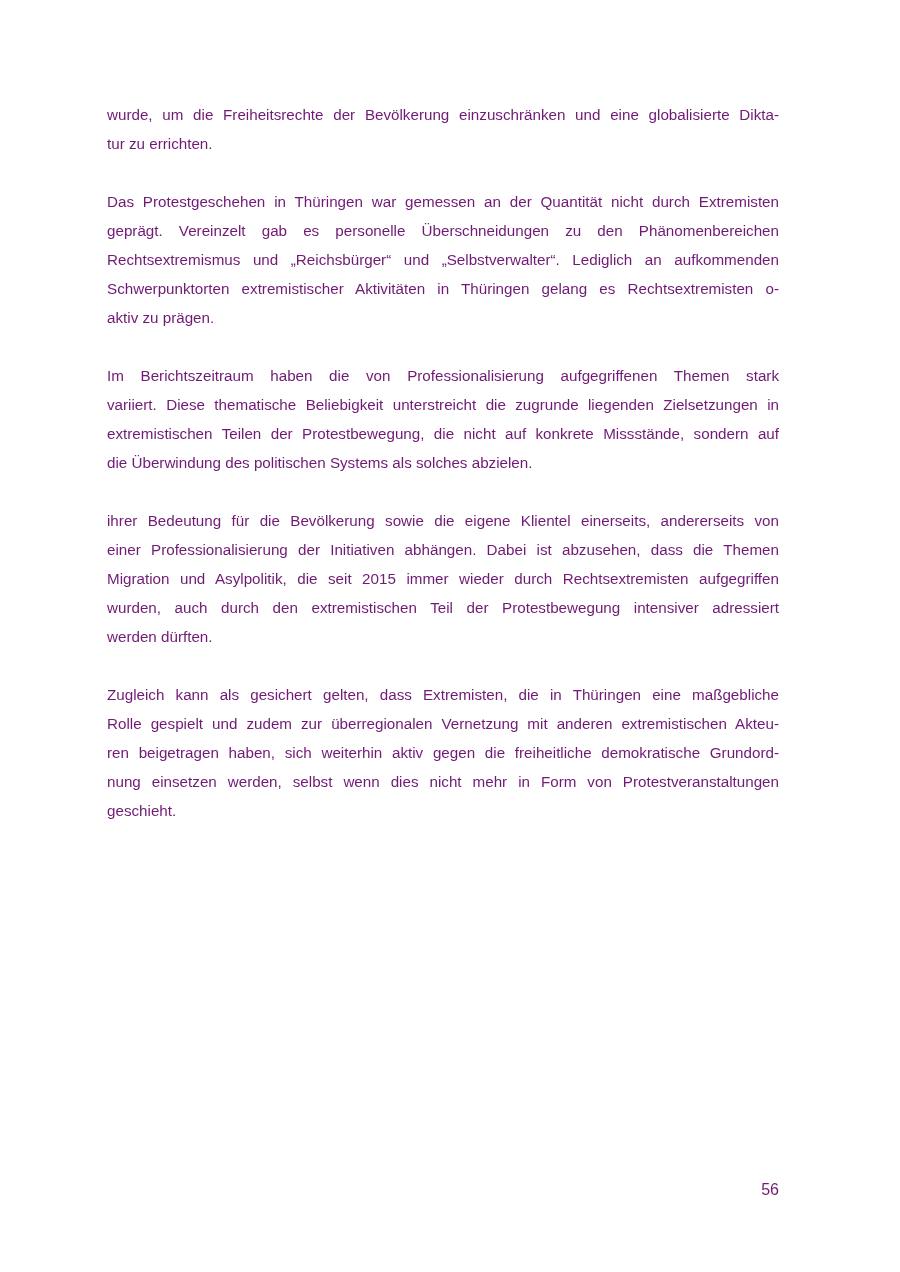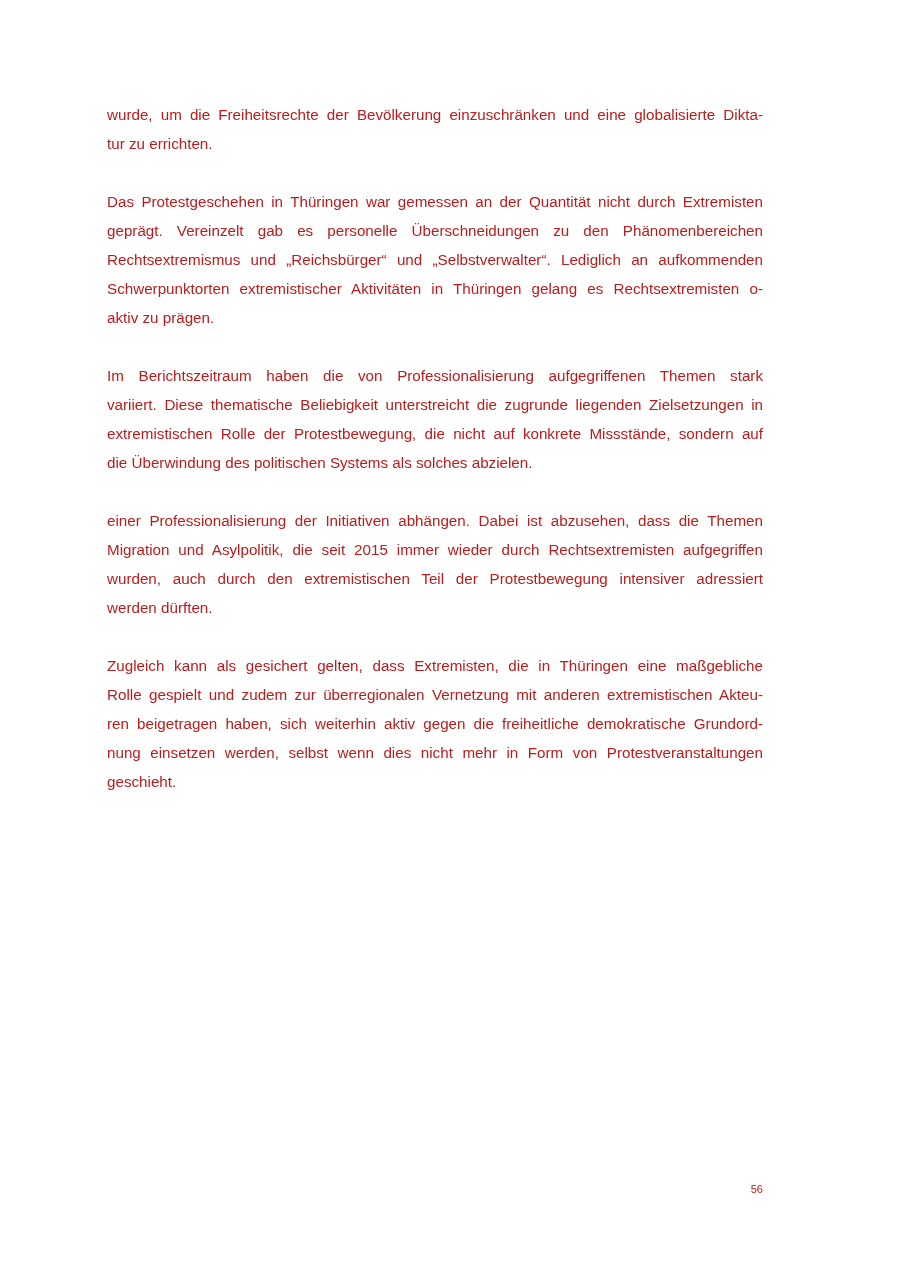--- a/index.html
+++ b/index.html
@@ -6,22 +6,23 @@
     margin: 0;
     padding: 0;
     background: #ffffff;
   }
   .page {
     position: relative;
     width: 872px;
     height: 1272px;
     background: #ffffff;
     font-family: "Liberation Sans", "DejaVu Sans", sans-serif;
-    color: #b91c1c;
+    color: #701a75;
     overflow: hidden;
+    padding-left: 16px;
   }
   .body-text {
     position: absolute;
     left: 107px;
     right: 109px;
     top: 100px;
     font-size: 15.2px;
     line-height: 29px;
   }
   .paragraph {
@@ -34,21 +35,21 @@
     text-align-last: justify;
   }
   .text-line.last {
     text-align: center;
     text-align-last: left;
   }
   .page-number {
     position: absolute;
     right: 109px;
     top: 1175px;
-    font-size: 11px;
+    font-size: 16px;
     line-height: 29px;
     text-align: right;
   }
 </style>
 </head>
 <body>
 
 <div class="page">
   <div class="body-text" id="body-text">
       <div class="paragraph">
@@ -58,24 +59,25 @@
       <div class="paragraph">
         <div class="text-line">Das Protestgeschehen in Thüringen war gemessen an der Quantität nicht durch Extremisten</div>
         <div class="text-line">geprägt. Vereinzelt gab es personelle Überschneidungen zu den Phänomenbereichen</div>
         <div class="text-line">Rechtsextremismus und „Reichsbürger“ und „Selbstverwalter“. Lediglich an aufkommenden</div>
         <div class="text-line">Schwerpunktorten extremistischer Aktivitäten in Thüringen gelang es Rechtsextremisten o-</div>
         <div class="text-line last">aktiv zu prägen.</div>
       </div>
       <div class="paragraph">
         <div class="text-line">Im Berichtszeitraum haben die von Professionalisierung aufgegriffenen Themen stark</div>
         <div class="text-line">variiert. Diese thematische Beliebigkeit unterstreicht die zugrunde liegenden Zielsetzungen in</div>
-        <div class="text-line">extremistischen Rolle der Protestbewegung, die nicht auf konkrete Missstände, sondern auf</div>
+        <div class="text-line">extremistischen Teilen der Protestbewegung, die nicht auf konkrete Missstände, sondern auf</div>
         <div class="text-line last">die Überwindung des politischen Systems als solches abzielen.</div>
       </div>
       <div class="paragraph">
+        <div class="text-line">ihrer Bedeutung für die Bevölkerung sowie die eigene Klientel einerseits, andererseits von</div>
         <div class="text-line">einer Professionalisierung der Initiativen abhängen. Dabei ist abzusehen, dass die Themen</div>
         <div class="text-line">Migration und Asylpolitik, die seit 2015 immer wieder durch Rechtsextremisten aufgegriffen</div>
         <div class="text-line">wurden, auch durch den extremistischen Teil der Protestbewegung intensiver adressiert</div>
         <div class="text-line last">werden dürften.</div>
       </div>
       <div class="paragraph">
         <div class="text-line">Zugleich kann als gesichert gelten, dass Extremisten, die in Thüringen eine maßgebliche</div>
         <div class="text-line">Rolle gespielt und zudem zur überregionalen Vernetzung mit anderen extremistischen Akteu-</div>
         <div class="text-line">ren beigetragen haben, sich weiterhin aktiv gegen die freiheitliche demokratische Grundord-</div>
         <div class="text-line">nung einsetzen werden, selbst wenn dies nicht mehr in Form von Protestveranstaltungen</div>

